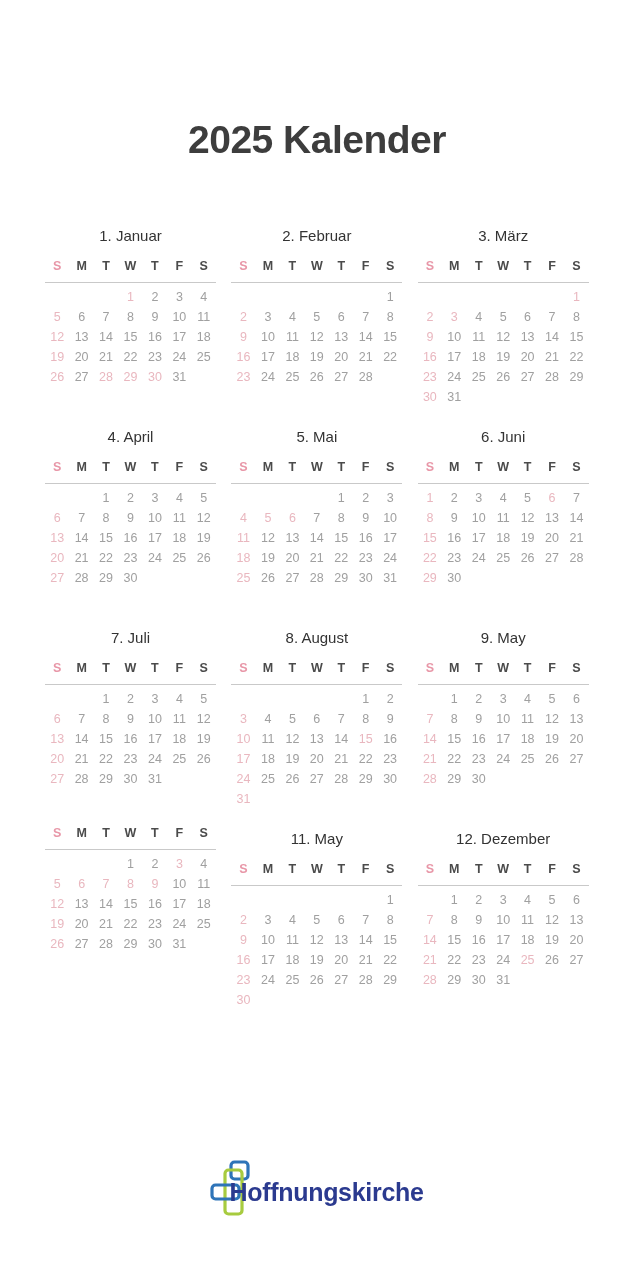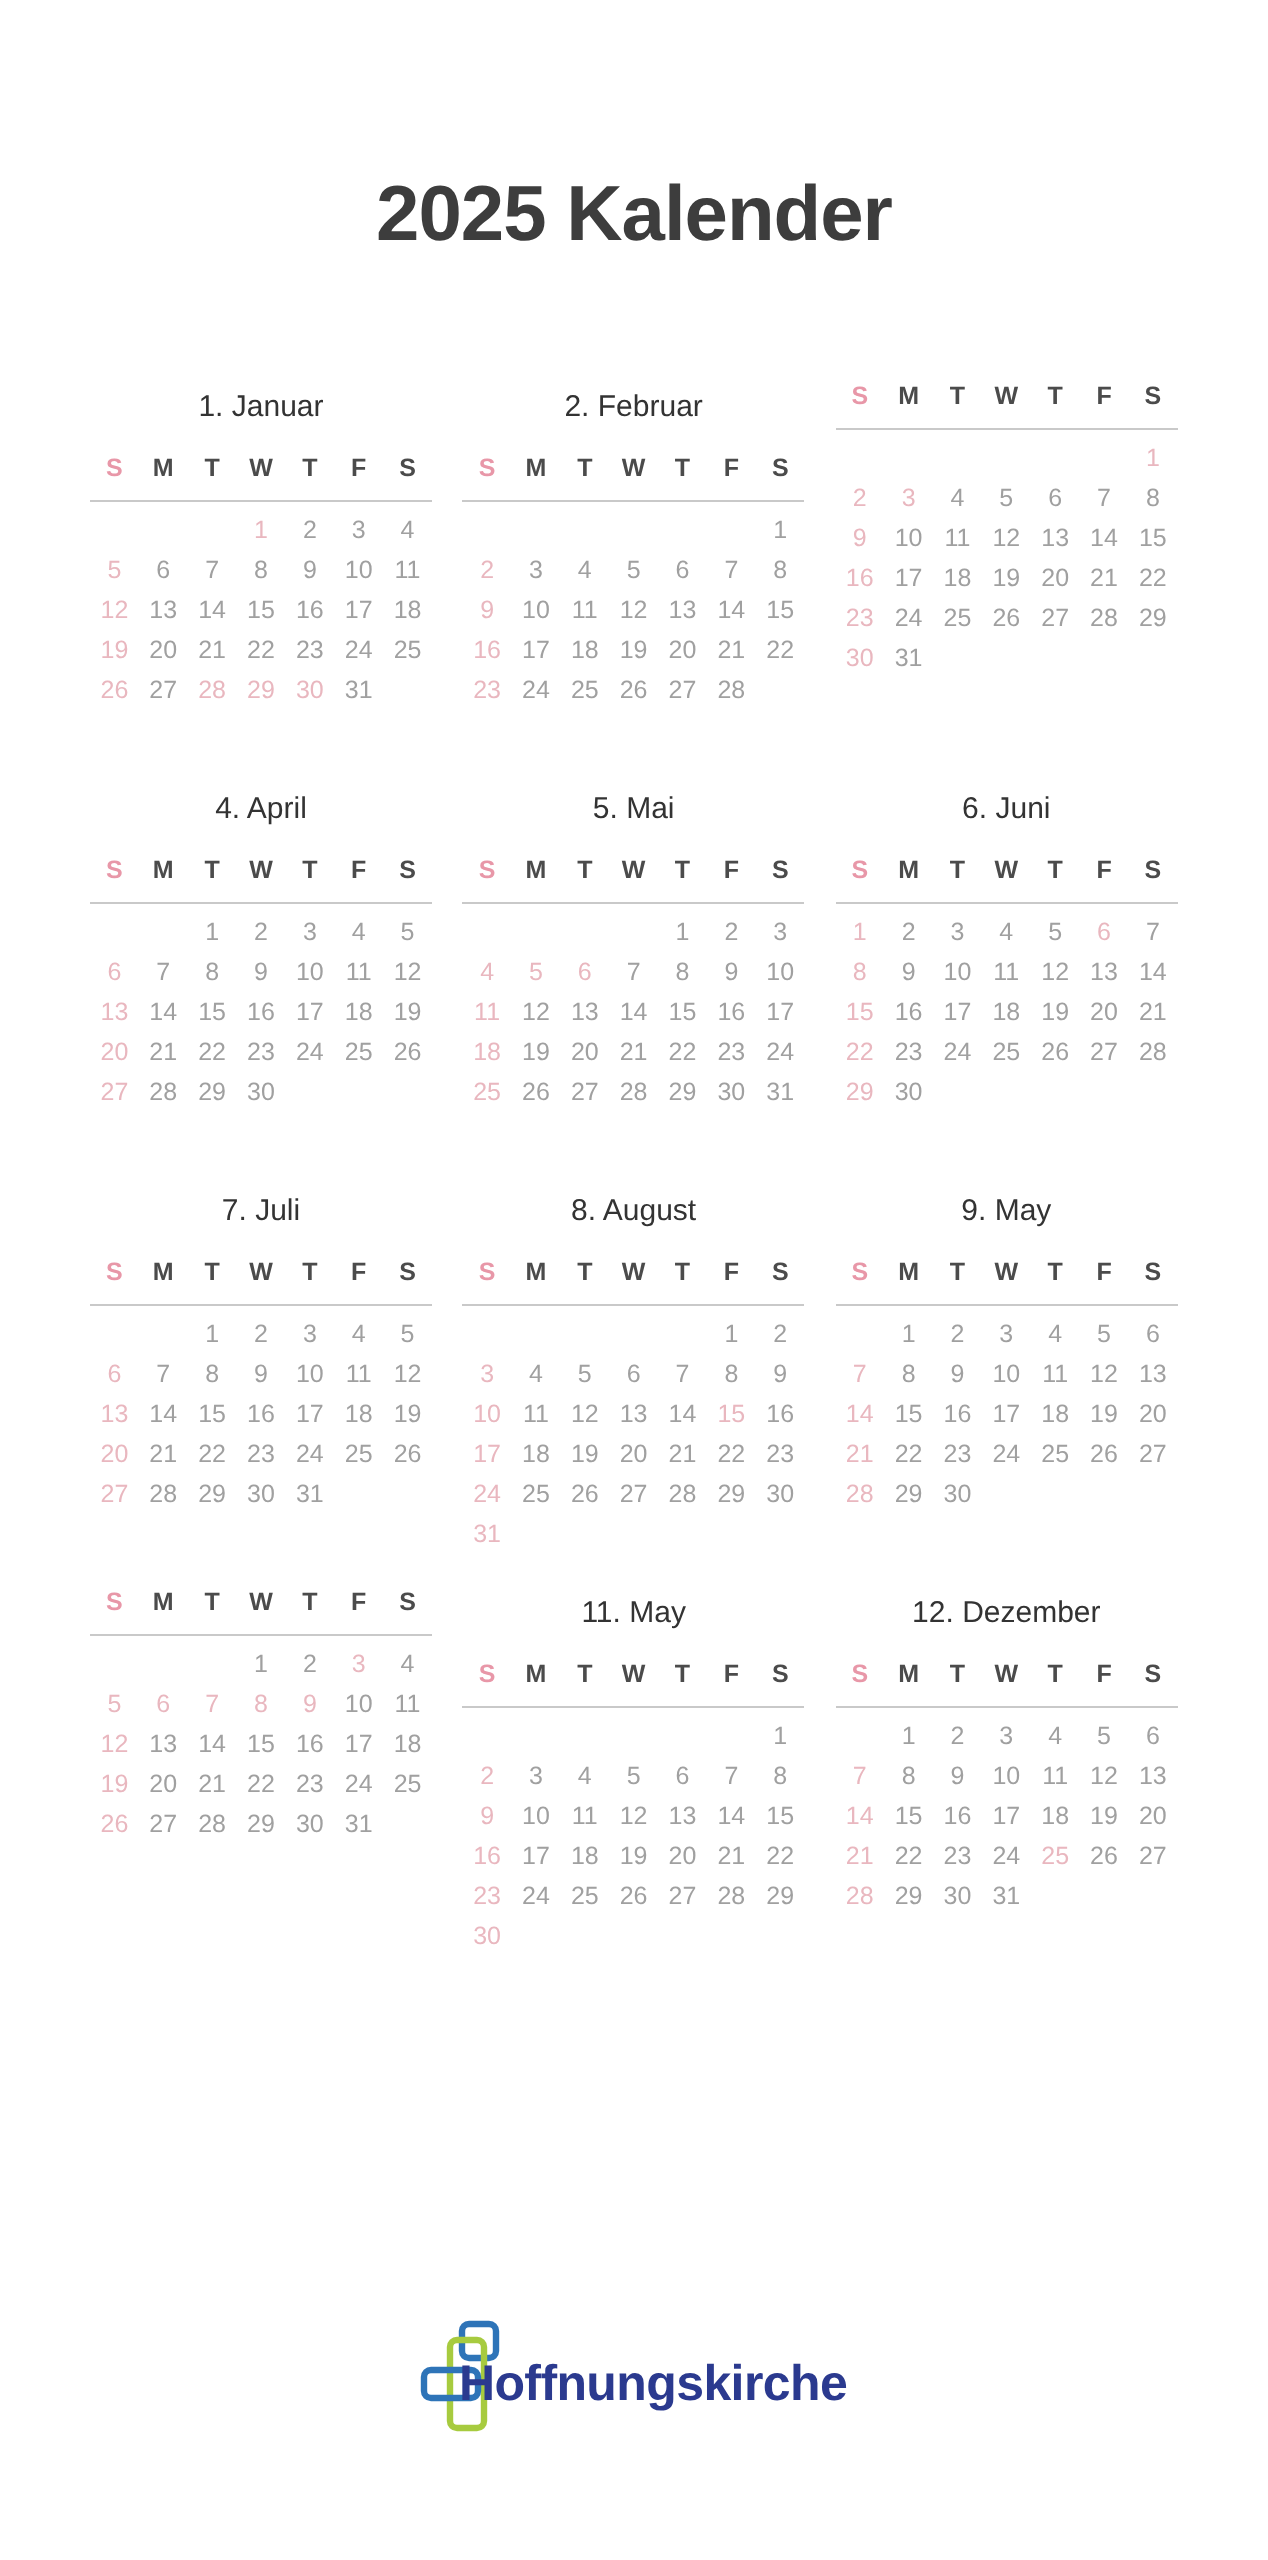--- a/index.html
+++ b/index.html
@@ -6,21 +6,21 @@
   body {
     width: 634px;
     height: 1280px;
     background: #ffffff;
     font-family: "Liberation Sans", sans-serif;
     position: relative;
     overflow: hidden;
   }
   .page-title {
     margin: 0;
-    padding-top: 86px;
+    padding-top: 118px;
     text-align: center;
     font-size: 39px;
     font-weight: 700;
     letter-spacing: -0.5px;
     color: var(--title_text, #3d3d3d);
   }
   .months-grid {
     width: 544px;
     margin: 48px auto 0 auto;
     display: grid;
@@ -189,20 +189,21 @@
         <span class="day red">23</span>
         <span class="day">24</span>
         <span class="day">25</span>
         <span class="day">26</span>
         <span class="day">27</span>
         <span class="day">28</span>
       </div>
   </div>
 
   <div class="month-block">
+    <div class="month-title">3. März</div>
     <div class="weekday-row">
         <span class="wd sun">S</span>
         <span class="wd">M</span>
         <span class="wd">T</span>
         <span class="wd">W</span>
         <span class="wd">T</span>
         <span class="wd">F</span>
         <span class="wd">S</span>
       </div>
     <hr class="divider">

